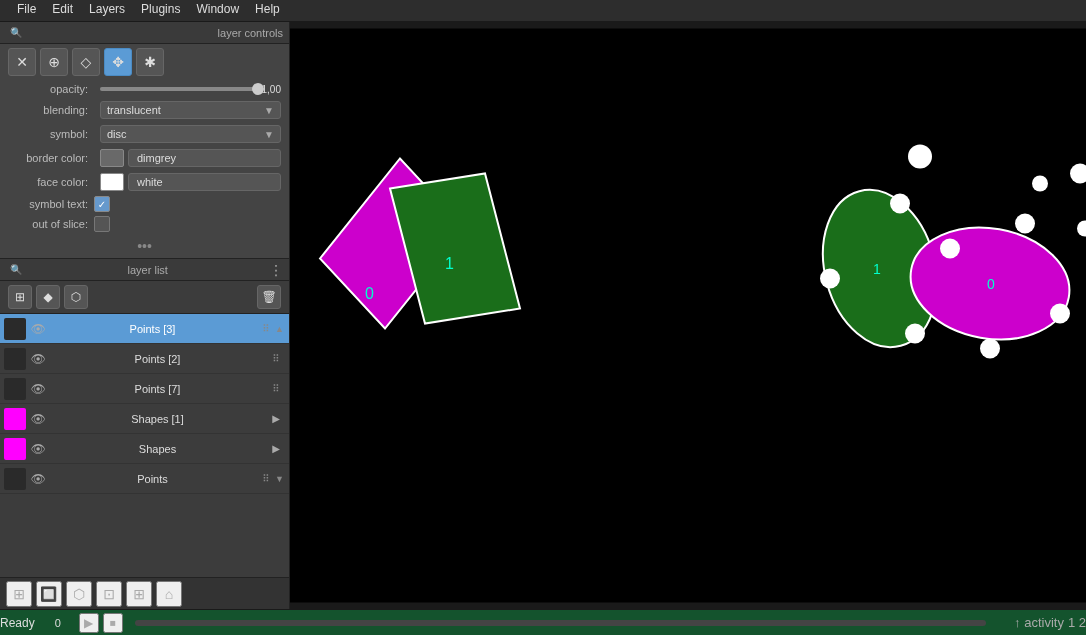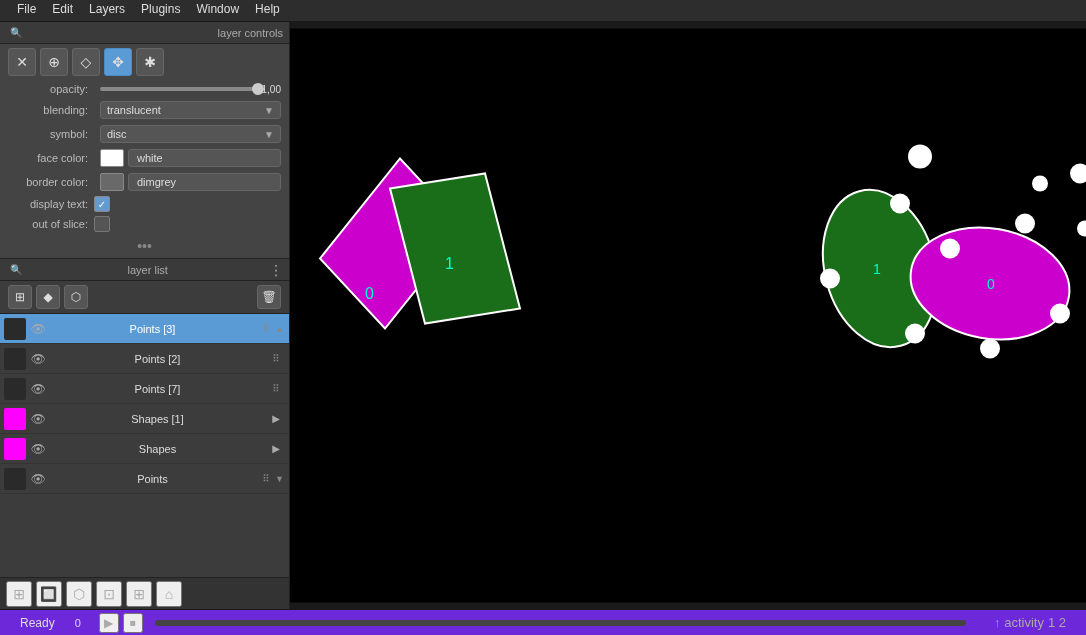--- a/index.html
+++ b/index.html
@@ -350,25 +350,25 @@
     
     #canvas-area {
       flex: 1;
       background: #1a1a1a;
       position: relative;
       overflow: hidden;
     }
 
     
     #statusbar {
-      background: #6d28d9;
+      background: #14532d;
       height: 26px;
       display: flex;
       align-items: center;
-      padding: 0 20px;
+      padding: 0 0;
       border-top: 1px solid #1a1a1a;
       justify-content: center;
       flex-shrink: 0;
     }
     .status-left { display: flex; align-items: center; gap: 8px; }
     .status-right { display: flex; align-items: center; gap: 4px; color: #aaa; font-size: 13px; }
     .play-btn {
       width: 20px;
       height: 20px;
       display: flex;
@@ -453,37 +453,37 @@
 
       <div class="param-row">
         <span class="param-label">symbol:</span>
         <div class="dropdown-btn">
           <span>disc</span>
           <span class="dropdown-arrow">▼</span>
         </div>
       </div>
 
       <div class="param-row">
+        <span class="param-label">border color:</span>
+        <div class="color-swatch-row" style="flex:1">
+          <div class="color-swatch" style="background:#696969"></div>
+          <div class="color-label">dimgrey</div>
+        </div>
+      </div>
+
+      <div class="param-row">
         <span class="param-label">face color:</span>
         <div class="color-swatch-row" style="flex:1">
           <div class="color-swatch" style="background:#ffffff"></div>
           <div class="color-label">white</div>
         </div>
       </div>
 
-      <div class="param-row">
-        <span class="param-label">border color:</span>
-        <div class="color-swatch-row" style="flex:1">
-          <div class="color-swatch" style="background:#696969"></div>
-          <div class="color-label">dimgrey</div>
-        </div>
-      </div>
-
       <div class="checkbox-row">
-        <span class="checkbox-label">display text:</span>
+        <span class="checkbox-label">symbol text:</span>
         <div class="checkbox-box">✓</div>
       </div>
 
       <div class="checkbox-row">
         <span class="checkbox-label">out of slice:</span>
         <div class="checkbox-empty"></div>
       </div>
 
       <div class="more-dots">•••</div>
     </div>

